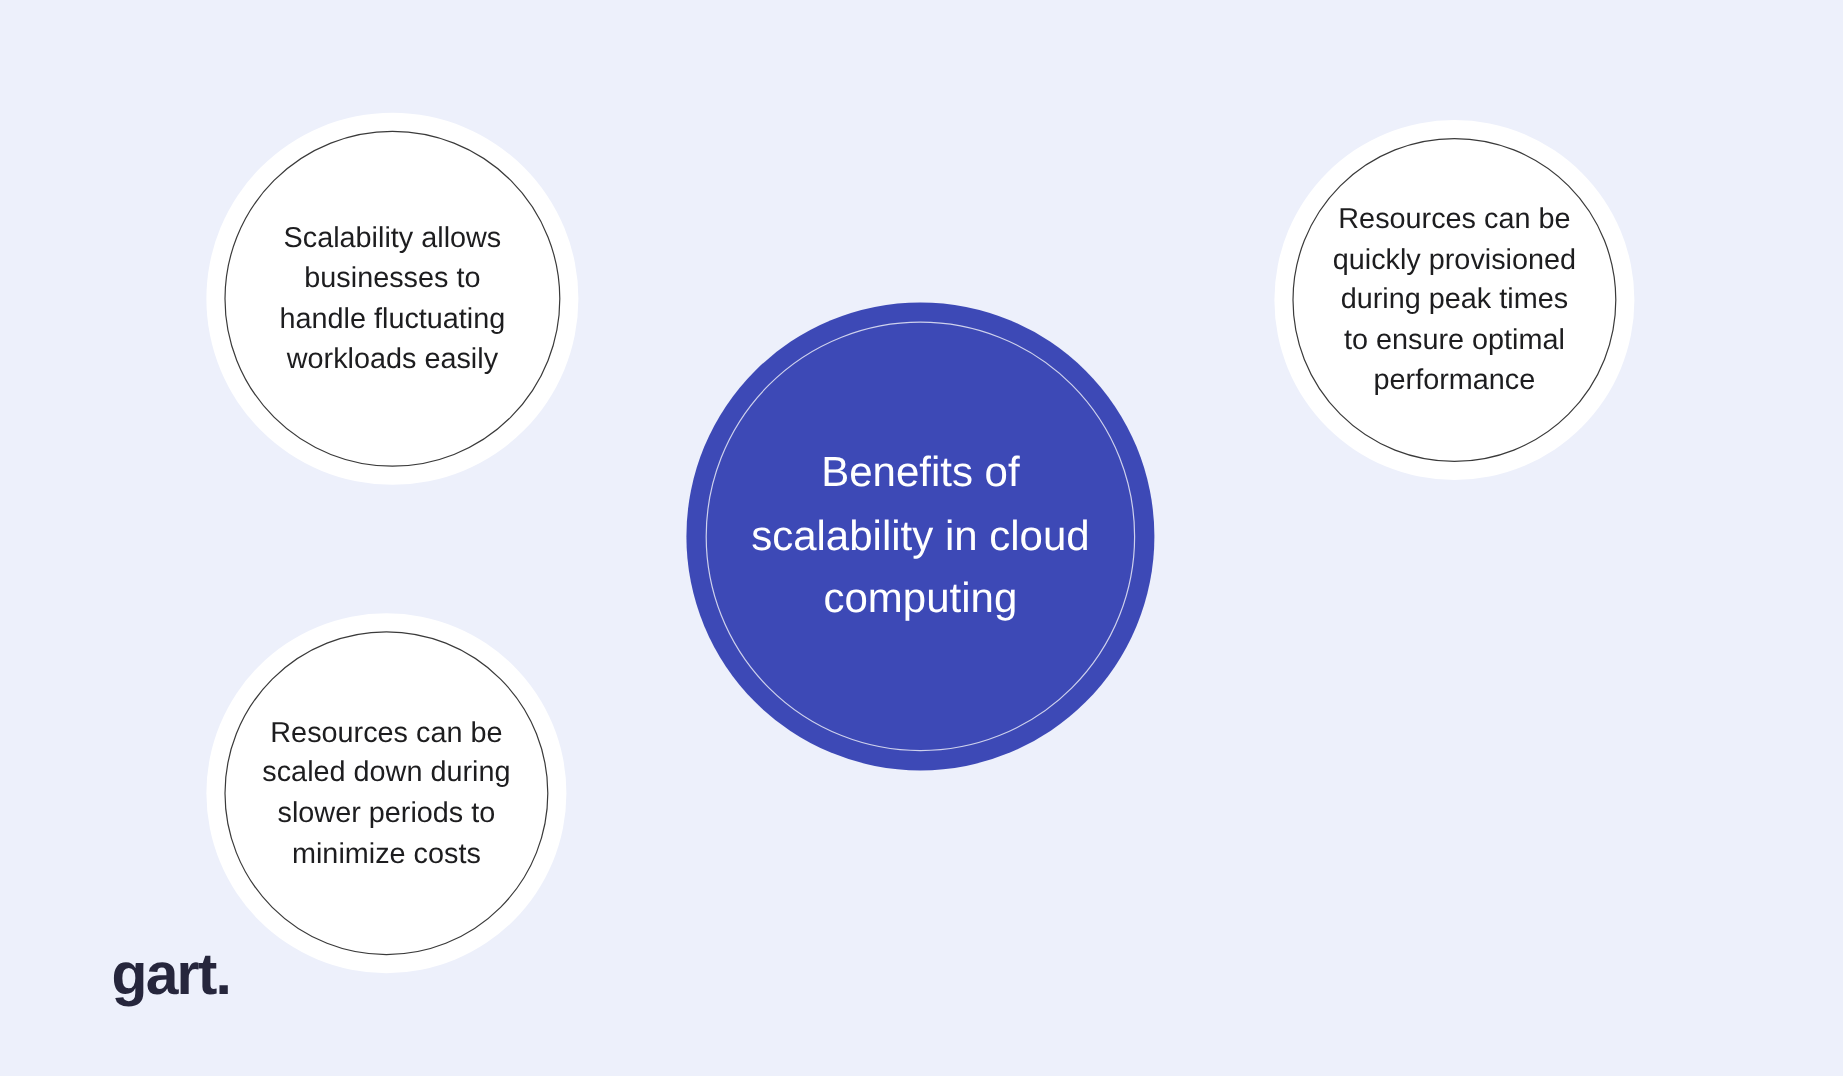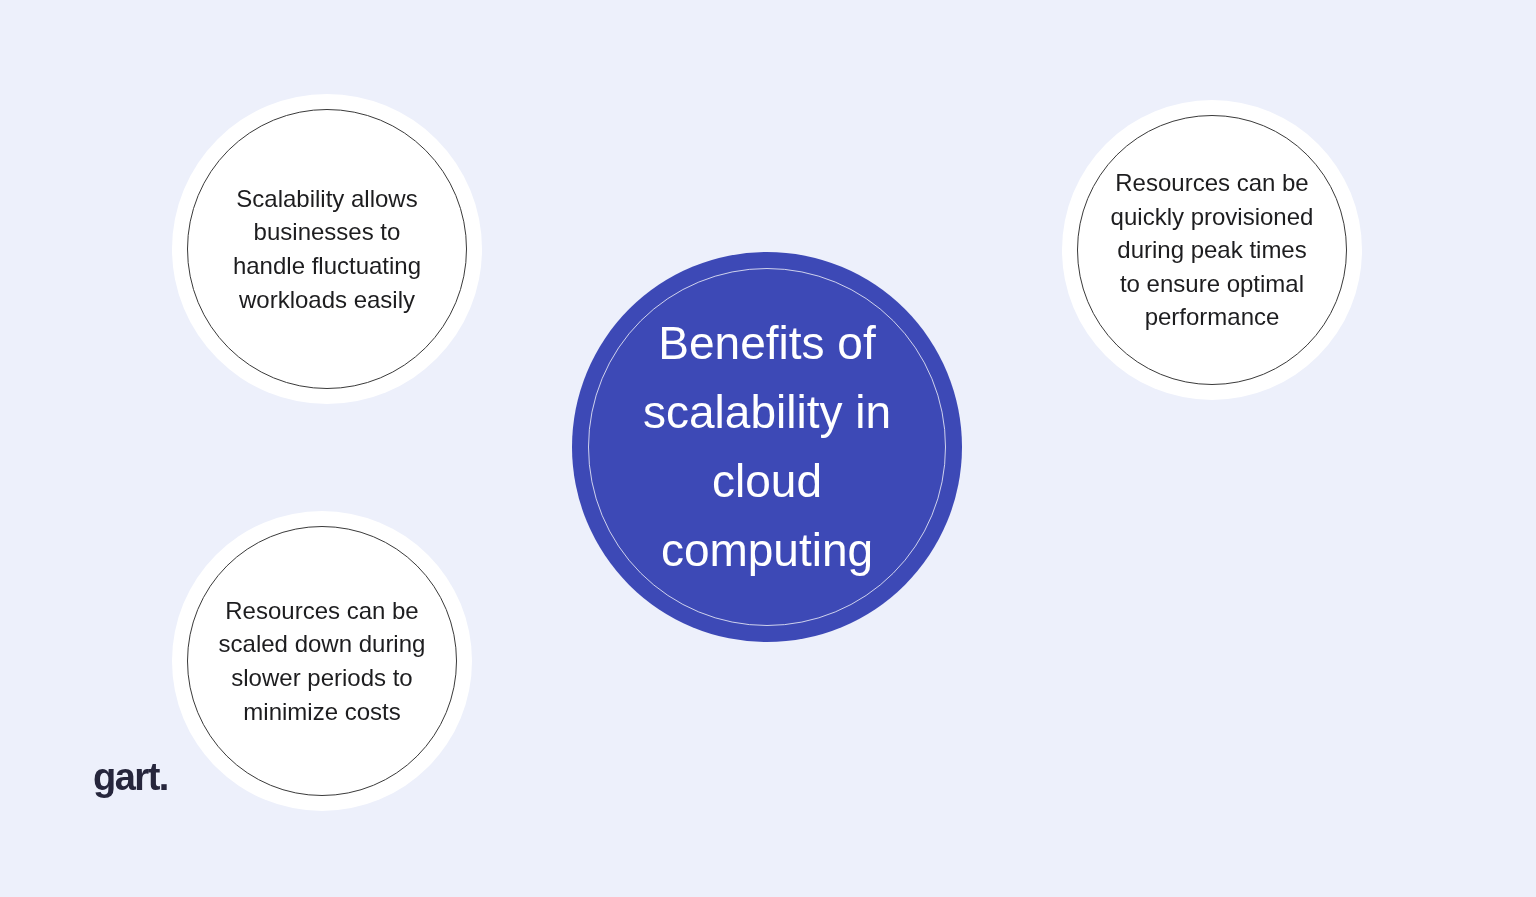--- a/index.html
+++ b/index.html
@@ -56,31 +56,31 @@
     inset: 16px;
     border: 1px solid rgba(255,255,255,0.75);
     border-radius: 50%;
     display: flex;
     align-items: center;
     justify-content: center;
     text-align: center;
   }
   .center-circle p {
     white-space: pre-line;
-    font-size: 46px;
+    font-size: 35px;
     line-height: 1.5;
     color: #FFFFFF;
     font-weight: 500;
   }
 
   
   .logo {
     position: absolute;
-    left: 93px; top: 756px;
-    font-size: 38px;
+    left: 93px; top: 784px;
+    font-size: 49px;
     font-weight: 800;
     letter-spacing: -1.5px;
     color: #26263C;
   }
 </style>
 </head>
 <body>
 
 <div class="canvas">
 

